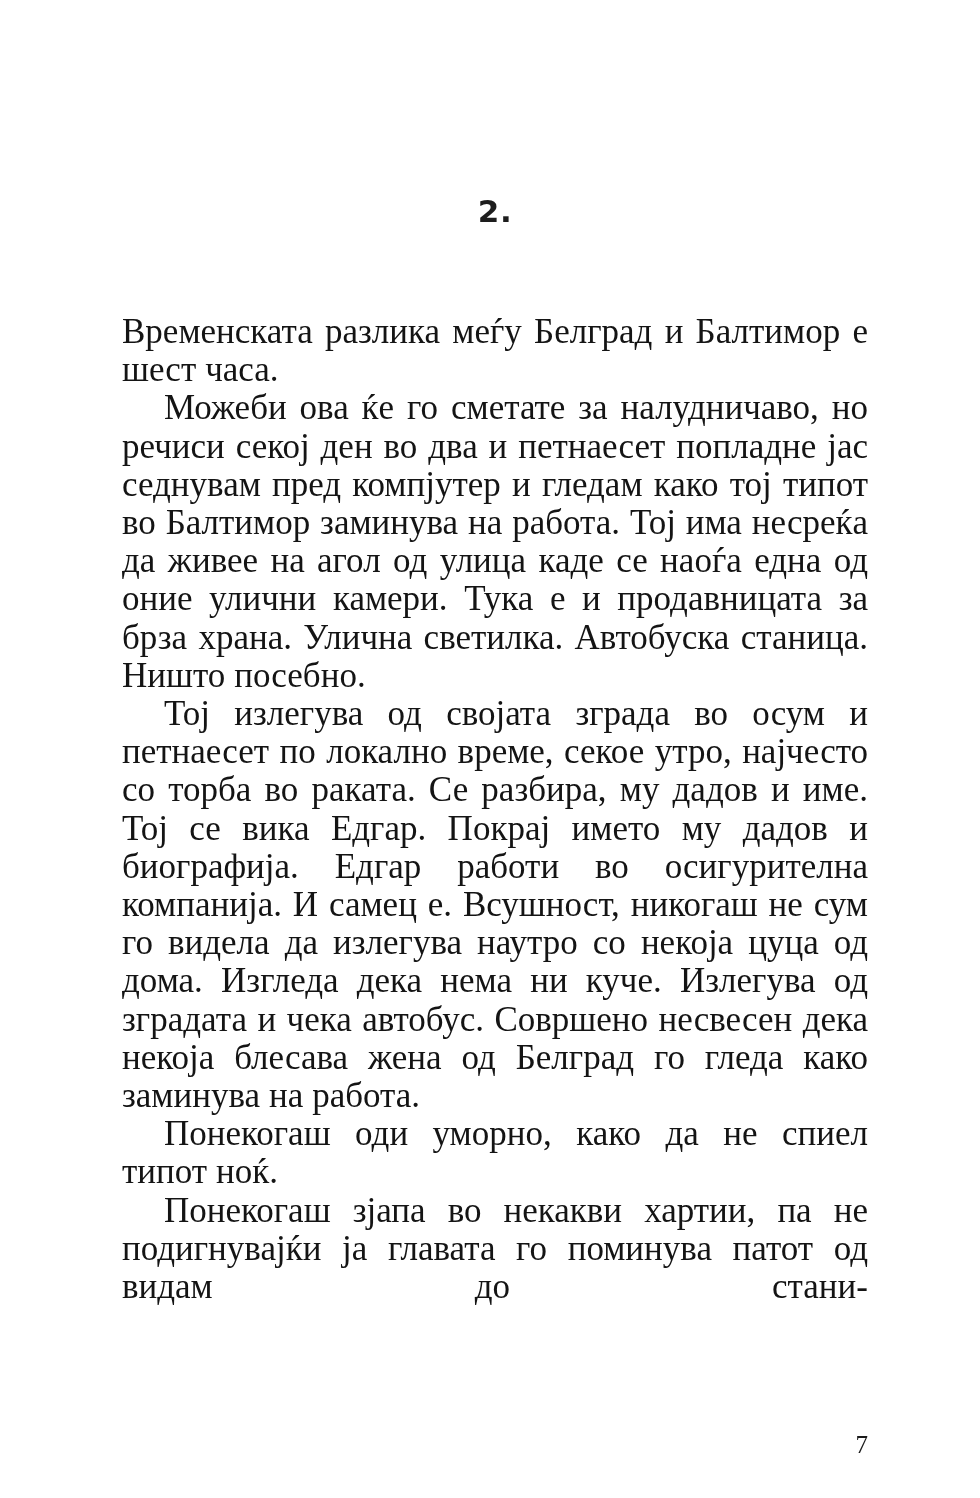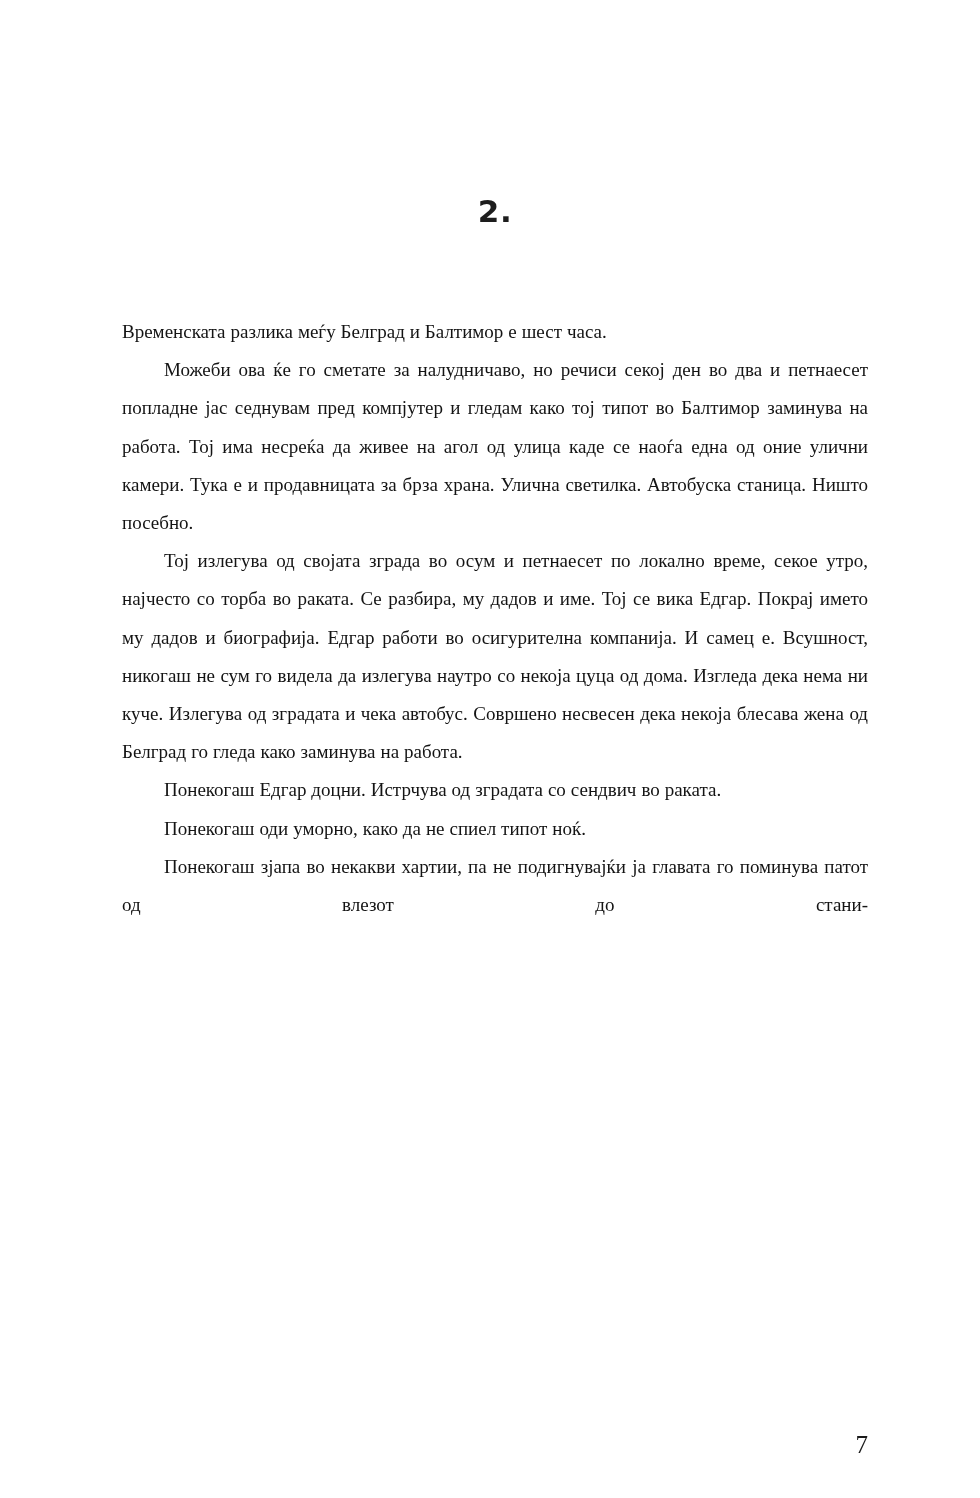--- a/index.html
+++ b/index.html
@@ -40,21 +40,21 @@
     font-size: 31px;
     line-height: 1;
     color: #1d1d1d;
     letter-spacing: 0.5px;
     margin: 0 0 86px 0;
   }
 
   
   .para {
     margin: 0;
-    font-size: 19px;
+    font-size: 35px;
     line-height: 38.2px;
     text-align: justify;
     text-justify: inter-word;
     color: #141414;
     hyphens: manual;
     word-spacing: 0.2px;
   }
   .para.indent {
     text-indent: 42px;
   }
@@ -85,23 +85,22 @@
 
     <h1 class="chapter-heading">2.</h1>
 
     <p class="para">Временската разлика меѓу Белград и Балтимор е шест часа.</p>
 
     <p class="para indent">Можеби ова ќе го сметате за налудничаво, но речиси секој ден во два и петнаесет попладне јас седнувам пред компјутер и гледам како тој типот во Балтимор заминува на работа. Тој има несреќа да живее на агол од улица каде се наоѓа една од оние улични камери. Тука е и продавницата за брза храна. Улична светилка. Автобуска станица. Ништо посебно.</p>
 
     <p class="para indent">Тој излегува од својата зграда во осум и петнаесет по локално време, секое утро, најчесто со торба во раката. Се разбира, му дадов и име. Тој се вика Едгар. Покрај името му дадов и биографија. Едгар работи во осигурителна компанија. И самец е. Всушност, никогаш не сум го видела да излегува наутро со некоја цуца од дома. Изгледа дека нема ни куче. Излегува од зградата и чека автобус. Совршено несвесен дека некоја блесава жена од Белград го гледа како заминува на работа.</p>
 
 
-    <p class="para indent">Понекогаш Едгар доцни. Истрчува од зградата со сендвич во раката.</p>
 
     <p class="para indent">Понекогаш оди уморно, како да не спиел типот ноќ.</p>
 
-    <p class="para indent cut">Понекогаш зјапа во некакви хартии, па не подигнувајќи ја главата го поминува патот од влезот до стани-</p>
+    <p class="para indent cut">Понекогаш зјапа во некакви хартии, па не подигнувајќи ја главата го поминува патот од видам до стани-</p>
 
   </div>
 
   <div class="page-number">7</div>
 
 </div>
 
 </body></html>

